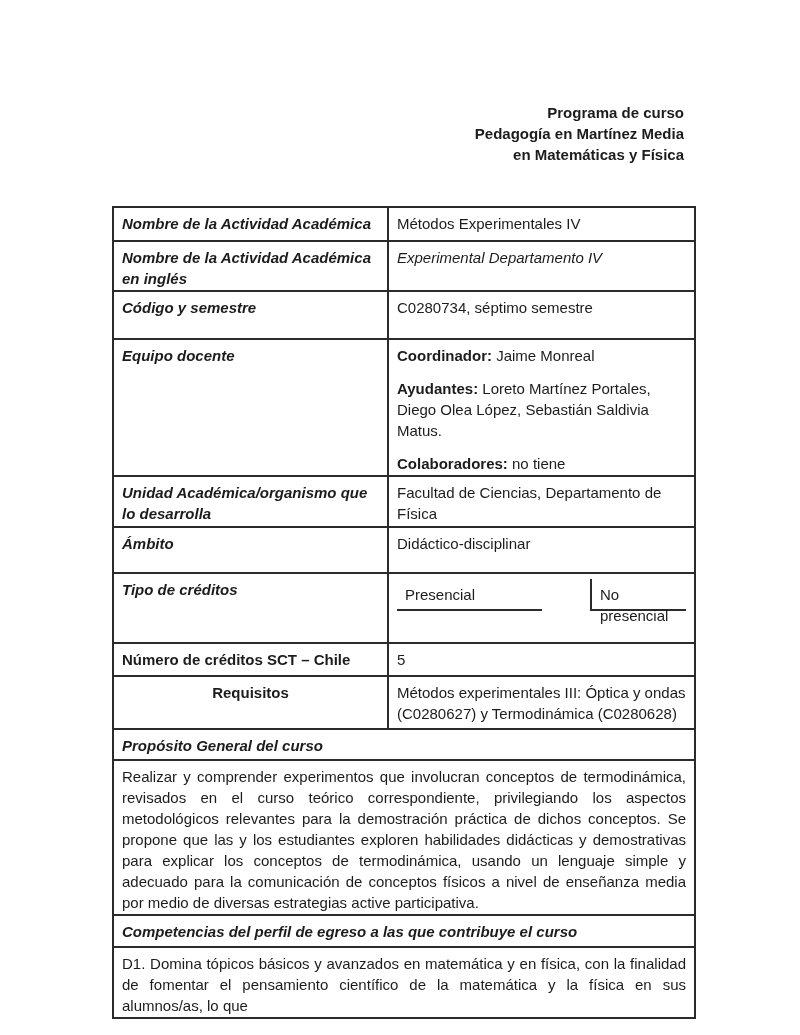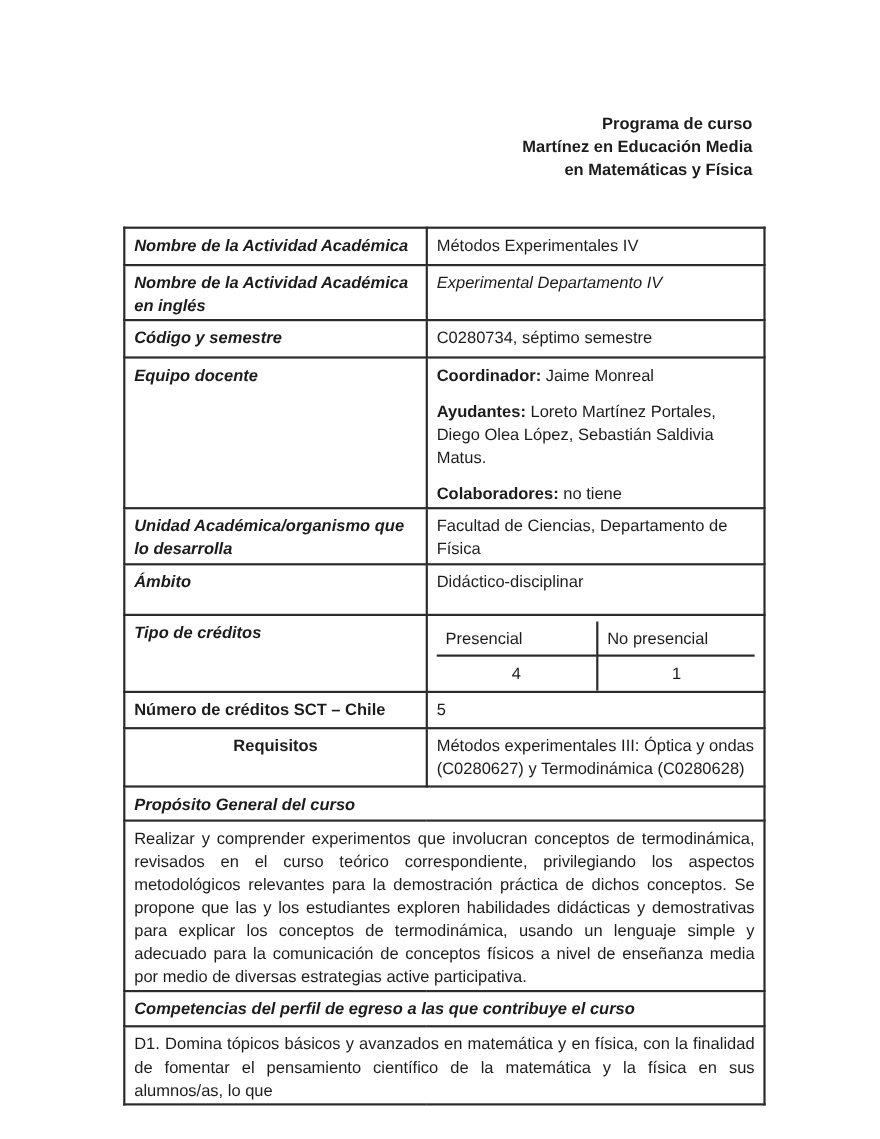--- a/index.html
+++ b/index.html
@@ -45,21 +45,21 @@
     font-weight: bold;
     font-style: italic;
   }
   td.label.upright { font-style: normal; }
   td.label.centered { font-style: normal; text-align: center; }
   td.value { padding-left: 9px; }
   td.value.italic { font-style: italic; }
 
   tr.r1  { height: 34px; }
   tr.r2  { height: 48px; }
-  tr.r3  { height: 34px; }
+  tr.r3  { height: 48px; }
   tr.r4  { height: 116px; }
   tr.r5  { height: 51px; border-radius: 17px; }
   tr.r6  { height: 46px; margin-top: 23px; }
   tr.r7  { height: 66px; }
   tr.r8  { height: 33px; }
   tr.r9  { height: 53px; }
   tr.r10 { height: 31px; }
   tr.r11 { height: 150px; border-radius: 31px; }
   tr.r12 { height: 32px; }
   tr.r13 { height: 46px; }
@@ -77,34 +77,35 @@
   .b { font-weight: bold; }
 
   
   td.nopad { padding: 0; }
   .credits {
     display: grid;
     grid-template-columns: 145px 1fr;
     grid-template-rows: 32px 1fr;
     width: 100%;
     height: 62px;
+    gap: 48px;
   }
   .cred-cell { padding: 5px 8px; }
   .cred-head { border-bottom: 2px solid #2b2b2b; }
   .cred-right { border-left: 2px solid #2b2b2b; }
   .cred-val { text-align: center; }
 </style>
 </head>
 <body>
 
 <div class="page">
 
   <div class="doc-header">
     <div>Programa de curso</div>
-    <div>Martínez en Educación Media</div>
+    <div>Pedagogía en Martínez Media</div>
     <div>en Matemáticas y Física</div>
   </div>
 
   <table class="info-table">
     <colgroup>
         <col class="c-label">
         <col class="c-value">
       </colgroup>
 
     <tbody>

